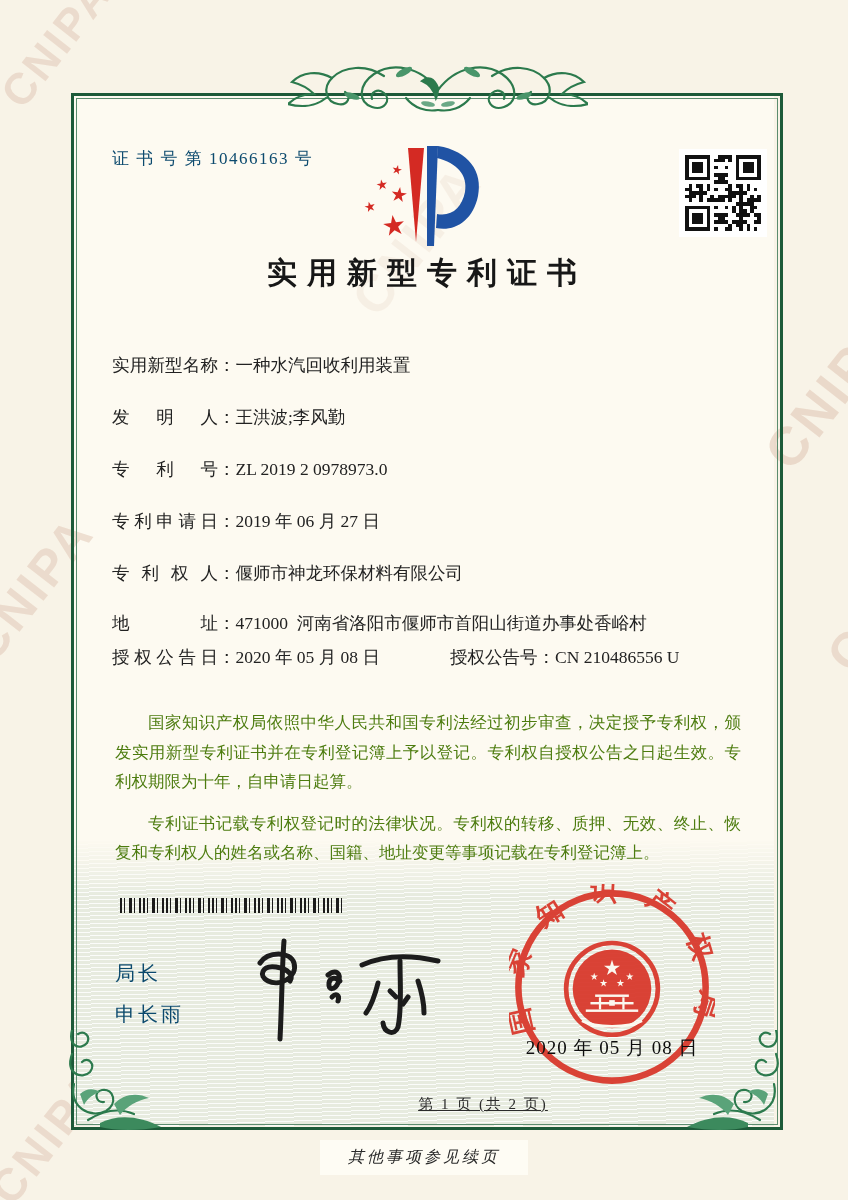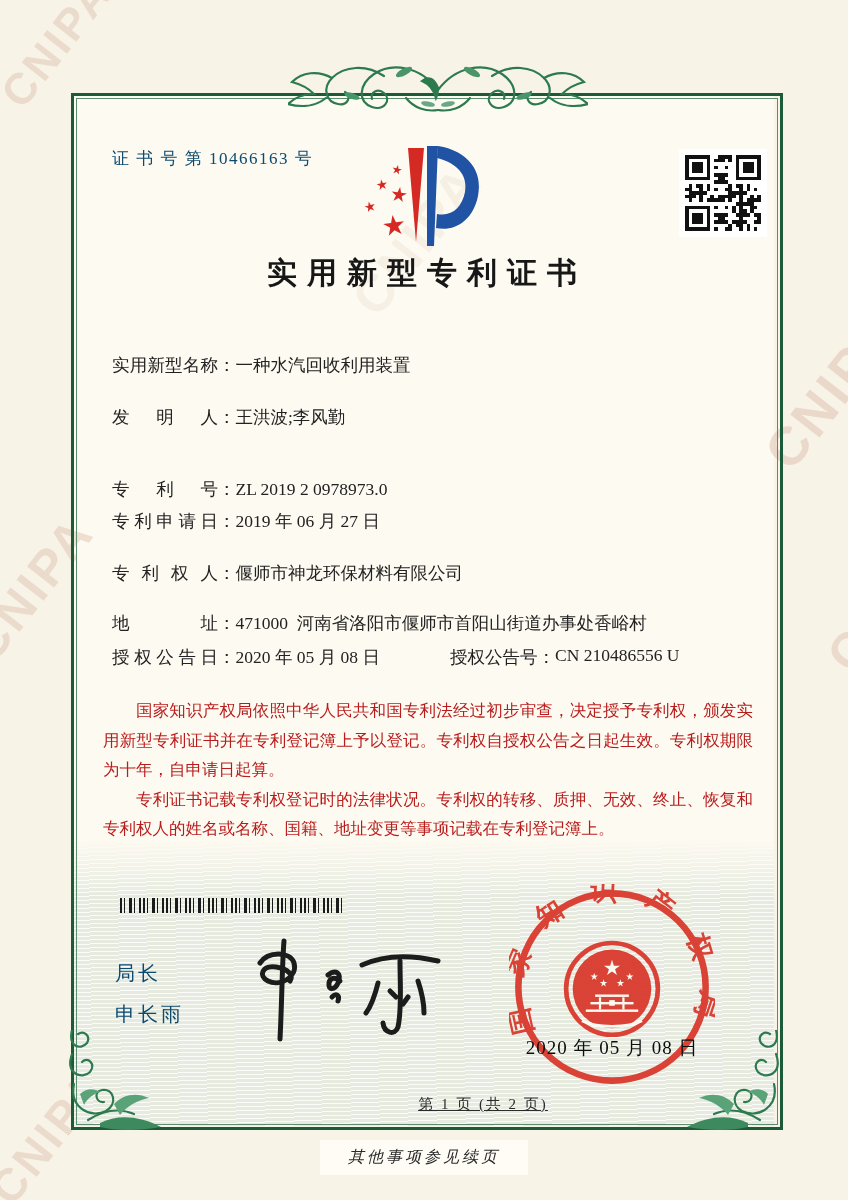--- a/index.html
+++ b/index.html
@@ -51,24 +51,24 @@
   .title{
     position:absolute;left:71px;top:253px;width:712px;z-index:4;
     text-align:center;font-size:30px;font-weight:700;letter-spacing:10px;color:#171717;
   }
   
   .fields{position:absolute;left:112px;top:0;width:650px;z-index:4;font-size:17.5px;}
   .frow{position:absolute;left:0;display:flex;align-items:baseline;white-space:nowrap;}
   .flabel{display:inline-block;width:106px;text-align:justify;text-align-last:justify;color:#222;}
   .fcolon{display:inline-block;color:#222;}
   .fval{white-space:pre;color:#222;}
-  .grant2{position:absolute;left:338px;top:0;display:flex;align-items:flex-start;white-space:nowrap;}
+  .grant2{position:absolute;left:338px;top:0;display:flex;align-items:center;white-space:nowrap;}
   
   .paras{position:absolute;left:103px;top:696px;width:650px;z-index:4;}
-  .paras p{margin:0;text-indent:2em;font-size:16.5px;line-height:29.5px;text-align:justify;color:#b91c1c;}
+  .paras p{margin:12px;text-indent:2em;font-size:16.5px;line-height:29.5px;text-align:justify;color:#4d7c0f;}
   
   .barcode{
     position:absolute;left:120px;top:898px;width:223px;height:15px;z-index:4;
     background-image:
       repeating-linear-gradient(90deg,
         #1b1b1b 0 2px, transparent 2px 4px,
         #1b1b1b 4px 5px, transparent 5px 9px,
         #1b1b1b 9px 12px, transparent 12px 14px,
         #1b1b1b 14px 15px, transparent 15px 19px,
         #1b1b1b 19px 21px, transparent 21px 23px);
@@ -314,21 +314,21 @@
   <div class="frow" style="top:353px">
     <span class="flabel">实用新型名称</span>
       <span class="fcolon">：</span>
     <span class="fval">一种水汽回收利用装置</span>
   </div>
   <div class="frow" style="top:405px">
     <span class="flabel">发明人</span>
       <span class="fcolon">：</span>
     <span class="fval">王洪波;李风勤</span>
   </div>
-  <div class="frow" style="top:477px">
+  <div class="frow" style="top:457px">
     <span class="flabel">专利号</span>
       <span class="fcolon">：</span>
     <span class="fval">ZL 2019 2 0978973.0</span>
   </div>
   <div class="frow" style="top:509px">
     <span class="flabel">专利申请日</span>
       <span class="fcolon">：</span>
     <span class="fval">2019 年 06 月 27 日</span>
   </div>
   <div class="frow" style="top:561px">

